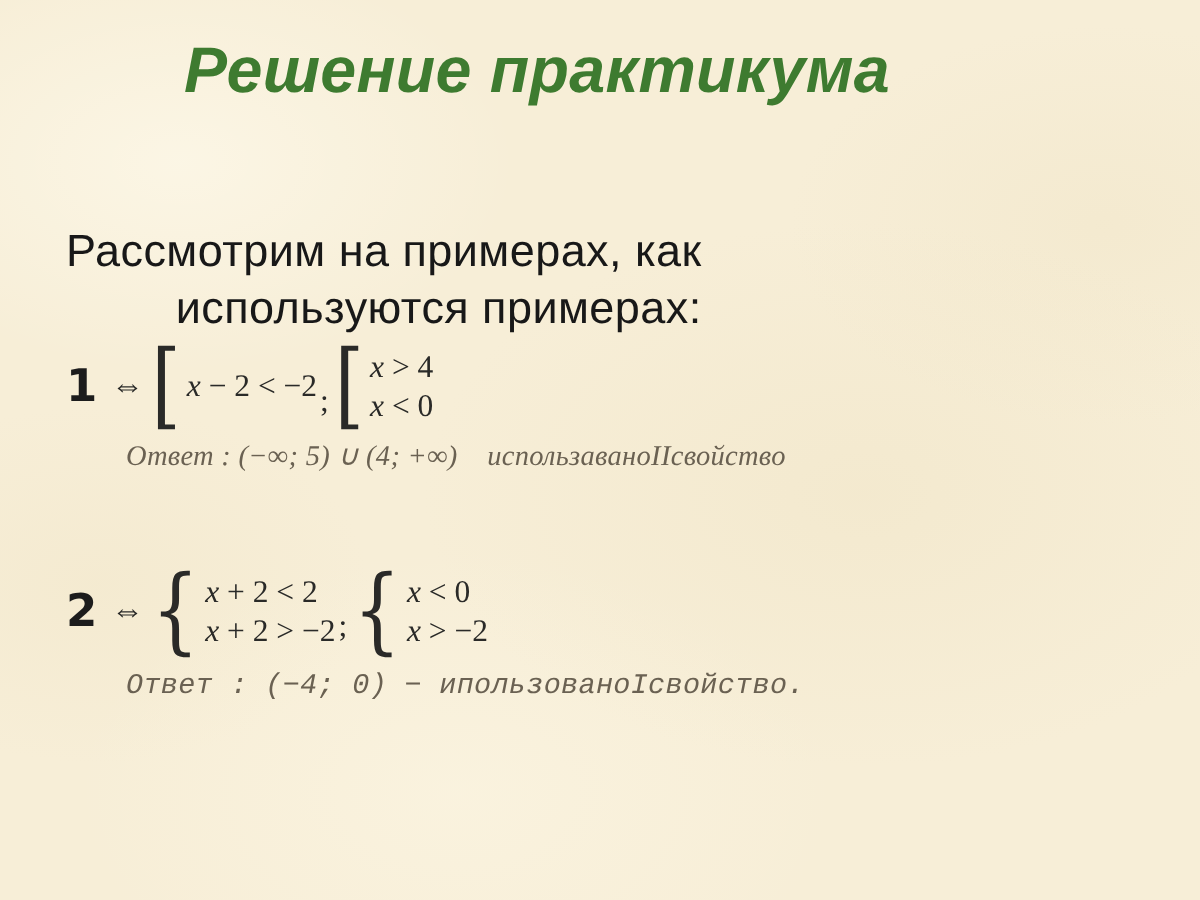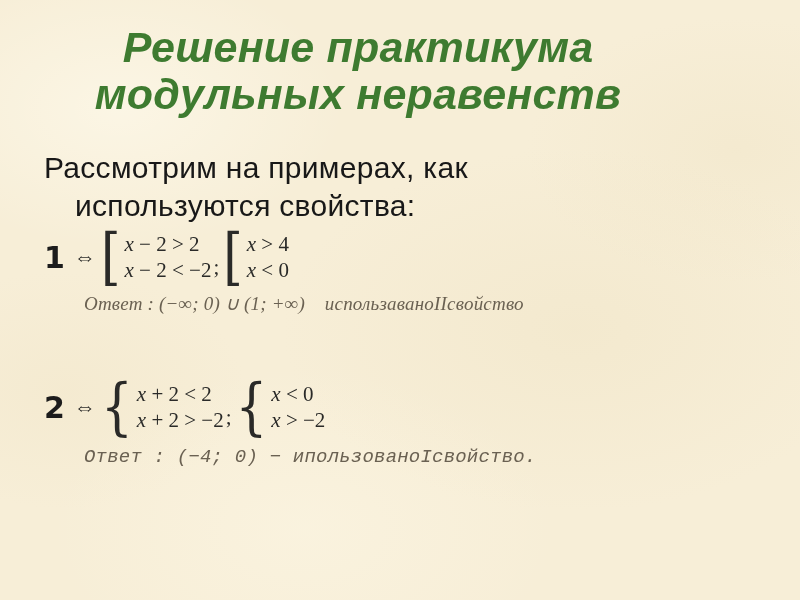--- a/index.html
+++ b/index.html
@@ -94,49 +94,47 @@
 
   .mvar { font-style: italic; }
 </style>
 </head>
 <body>
 
 <div class="slide">
 
   <div class="title" style="color: rgb(62, 123, 48);">
     <div>Решение практикума</div>
-    <div>модульных неравенств</div>
   </div>
 
-  <div class="intro" style="color: rgb(24, 24, 24);">
+  <div class="intro" style="color: rgb(24, 24, 24); text-align: right;">
     <span>Рассмотрим на примерах, как</span>
-    <span class="intro-line2">используются свойства:</span>
+    <span class="intro-line2">используются примерах:</span>
   </div>
 
   <div class="example ex1">
     <span class="exnum">1</span>
     <span class="arrow">⇔</span>
     <span class="sys">
       <span class="bracket">[</span>
       <span class="rows">
-        <span class="m"><span class="mvar">x</span><span> </span><span>−</span><span> </span><span>2</span><span> </span><span>&gt;</span><span> </span><span>2</span></span>
         <span class="m"><span class="mvar">x</span><span> </span><span>−</span><span> </span><span>2</span><span> </span><span>&lt;</span><span> </span><span>−</span><span>2</span></span>
       </span>
     </span>
     <span class="sep">;</span>
     <span class="sys">
       <span class="bracket">[</span>
       <span class="rows">
         <span class="m"><span class="mvar">x</span><span> </span><span>&gt;</span><span> </span><span>4</span></span>
         <span class="m"><span class="mvar">x</span><span> </span><span>&lt;</span><span> </span><span>0</span></span>
       </span>
     </span>
   </div>
 
-  <div class="answer ans1">Ответ : (−∞; 0) ∪ (1; +∞)    использаваноIIсвойство</div>
+  <div class="answer ans1">Ответ : (−∞; 5) ∪ (4; +∞)    использаваноIIсвойство</div>
 
   <div class="example ex2">
     <span class="exnum">2</span>
     <span class="arrow">⇔</span>
     <span class="sys">
       <span class="bracket">{</span>
       <span class="rows">
         <span class="m"><span class="mvar">x</span><span> </span><span>+</span><span> </span><span>2</span><span> </span><span>&lt;</span><span> </span><span>2</span></span>
         <span class="m"><span class="mvar">x</span><span> </span><span>+</span><span> </span><span>2</span><span> </span><span>&gt;</span><span> </span><span>−</span><span>2</span></span>
       </span>

